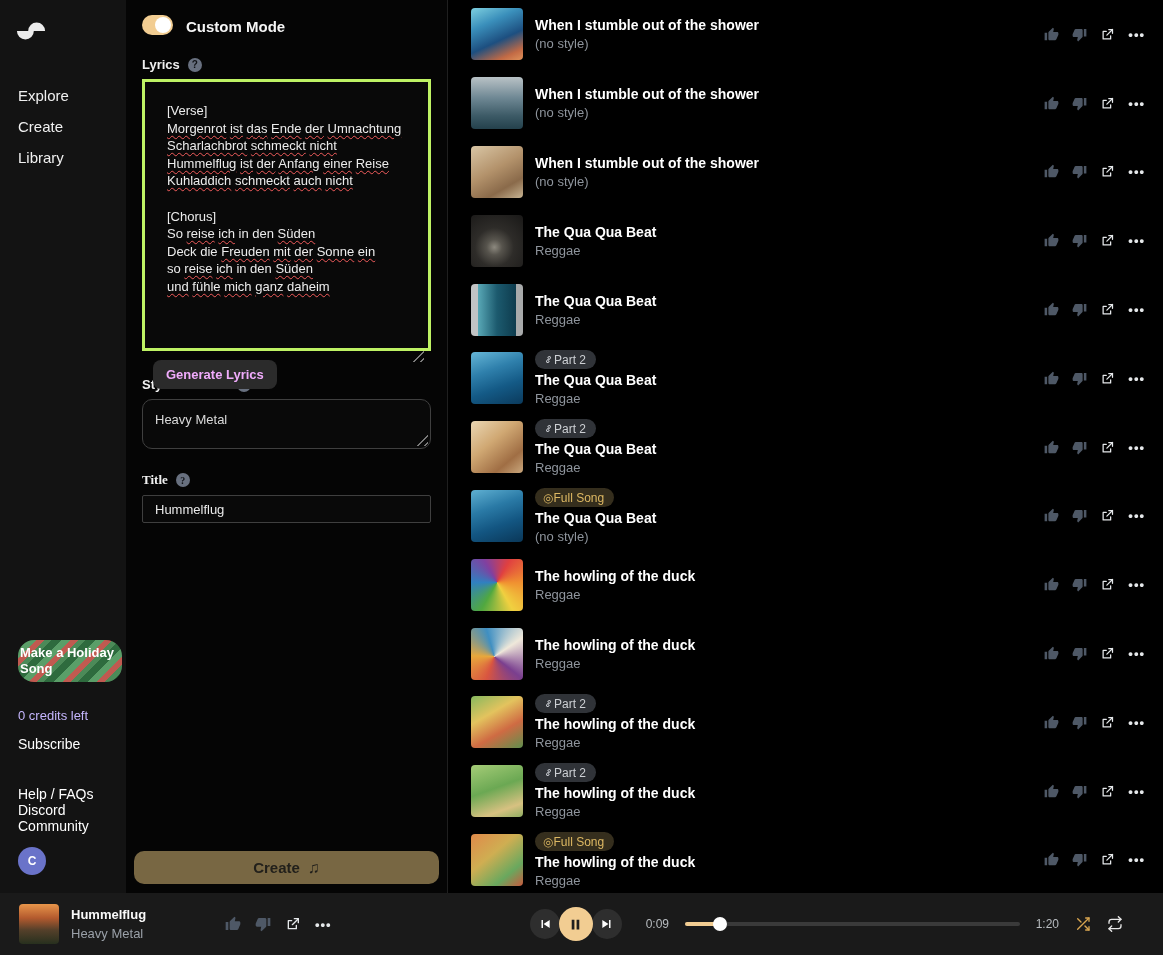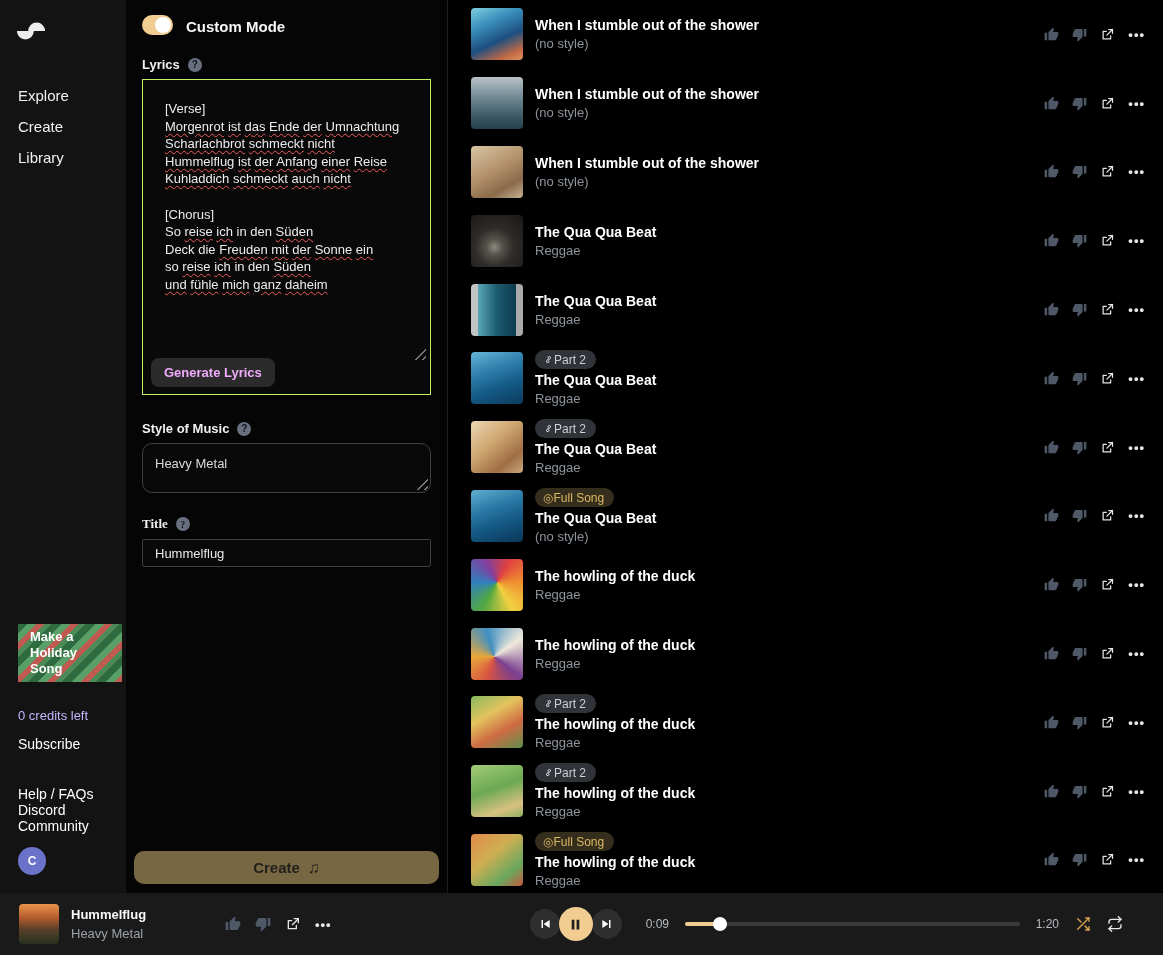--- a/index.html
+++ b/index.html
@@ -13,24 +13,24 @@
   }
   .app { display:flex; height:893px; }
 
   
   .sidebar { width:126px; background:#131313; position:relative; flex-shrink:0; }
   .logo { padding:18px 0 0 16px; cursor:pointer; }
   .nav { margin-top:32px; }
   .nav-item { padding:7px 18px; font-size:15px; color:#f0f0f0; cursor:pointer; }
   .sidebar-bottom { position:absolute; left:18px; bottom:18px; right:12px; }
   .holiday-btn {
-    width:104px; min-height:42px; border:none; border-radius:0;
+    width:104px; min-height:42px; border:none; border-radius:16px;
     background:repeating-linear-gradient(135deg,#2e6b3e 0 7px,#5a9e68 7px 13px,#c05a50 13px 19px,#4c8a58 19px 24px);
     color:#fff; font-weight:bold; font-size:13px; text-align:left;
-    padding:5px 12px; line-height:16px; cursor:pointer;
+    padding:5px 2px; line-height:16px; cursor:pointer;
     font-family:"Liberation Sans", sans-serif;
   }
   .credits { margin-top:26px; font-size:13px; color:#c4b5fd; }
   .subscribe { margin-top:13px; font-size:14px; color:#ffffff; cursor:pointer; }
   .side-link { font-size:14px; color:#ffffff; cursor:pointer; }
   .side-link.first { margin-top:34px; }
   .avatar {
     margin-top:13px; width:28px; height:28px; border-radius:50%;
     background:#6a73c9; color:#fff; font-size:12px; font-weight:bold;
     display:flex; align-items:center; justify-content:center; cursor:pointer;
@@ -41,21 +41,21 @@
   .custom-row { display:flex; align-items:flex-end; gap:13px; }
   .toggle { width:31px; height:20px; border-radius:10px; background:#f2cd92; position:relative; cursor:pointer; }
   .toggle .knob { position:absolute; top:2px; right:2px; width:16px; height:16px; border-radius:50%; background:#fff; }
   .custom-label { font-size:15px; font-weight:600; color:#f5f5f5; }
   .label-row { display:flex; align-items:center; gap:8px; margin-top:22px; margin-bottom:7px; }
   .field-label { font-size:13px; font-weight:600; color:#f0f0f0; }
   .help-icon {
     width:14px; height:14px; border-radius:50%; background:#68707f; color:#101216;
     font-size:10px; font-weight:bold; display:inline-flex; align-items:center; justify-content:center; cursor:pointer;
   }
-  .lyrics-box { border:1px solid #bef264; background:#090909; height:316px; position:relative; }
+  .lyrics-box { border:3px solid #bef264; background:#090909; height:272px; position:relative; }
   .lyrics-text {
     height:272px; padding:20px 22px; font-size:13px; line-height:17.6px;
     color:#ececec; white-space:pre-wrap; overflow:hidden; cursor:text;
   }
   .sq { text-decoration-line:underline; text-decoration-style:wavy; text-decoration-color:#f25c5c; text-decoration-thickness:1px; text-underline-offset:2px; }
   .resize-handle {
     position:absolute; width:14px; height:14px; cursor:nwse-resize;
     background:repeating-linear-gradient(-45deg,transparent 0 2px,#7a7a7a 2px 3px,transparent 3px 5px);
     clip-path:polygon(100% 0,100% 100%,0 100%);
   }

